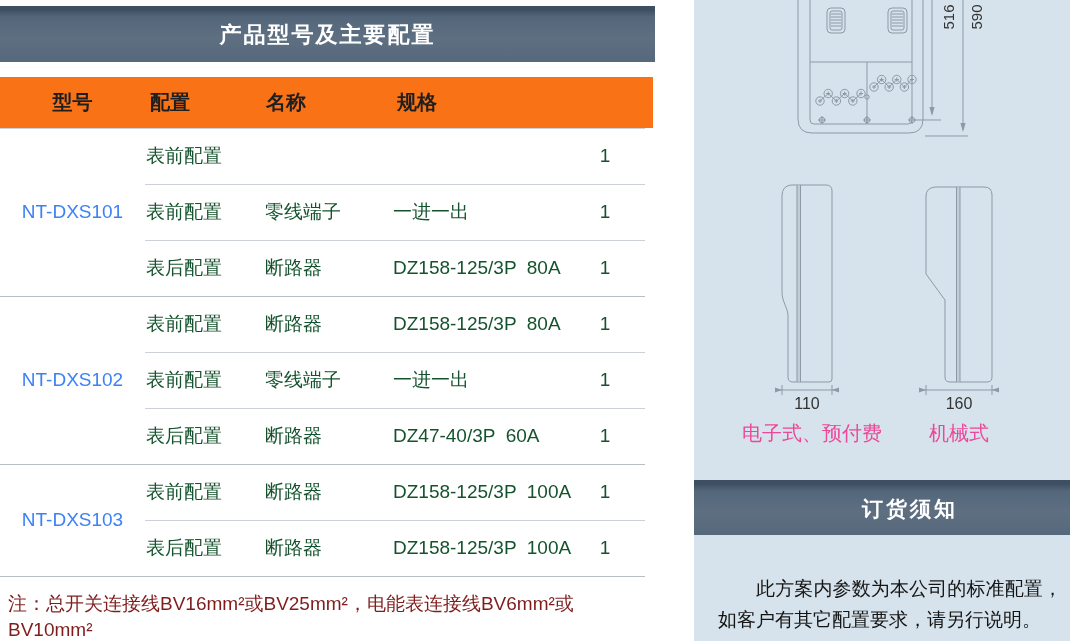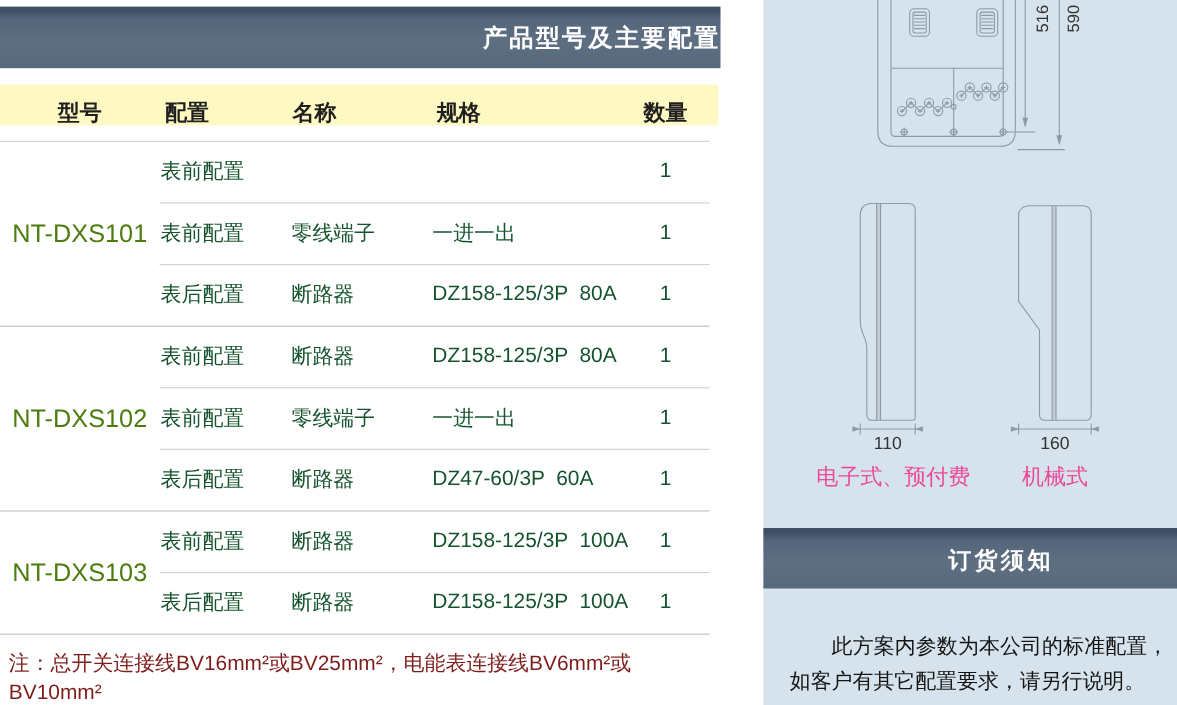--- a/index.html
+++ b/index.html
@@ -10,40 +10,40 @@
     color:#2f2f2f;
   }
   .abs{position:absolute;}
 
   
   .bar{
     background:linear-gradient(180deg,#3e4f63 0px,#3e4f63 4px,#54667a 11px,#5e6f82 32px,#56687b 56px);
     color:#ffffff;font-weight:bold;
     display:flex;align-items:center;justify-content:center;
   }
-  .bar-left{left:0;top:6px;width:655px;height:56px;font-size:22px;letter-spacing:2px;padding-top:2px;box-sizing:border-box;justify-content:flex-end;}
+  .bar-left{left:0;top:6px;width:655px;height:56px;font-size:22px;letter-spacing:2px;padding-top:2px;box-sizing:border-box;}
   .bar-right{left:694px;top:480px;width:432px;height:55px;font-size:21px;letter-spacing:3px;padding-top:2px;box-sizing:border-box;}
 
   
-  .thead{left:0;top:77px;width:653px;height:37px;background:#fef9c3;}
+  .thead{left:0;top:77px;width:653px;height:51px;background:#f97316;}
   .th{position:absolute;top:0;height:51px;display:flex;align-items:center;font-weight:bold;font-size:20px;color:#1f1f1f;}
   .th-model{left:0;width:145px;justify-content:center;}
   .th-config{left:150px;}
   .th-name{left:266px;}
   .th-spec{left:397px;}
   .th-qty{left:570px;width:70px;justify-content:center;}
 
   .trow{left:0;width:653px;height:56px;}
   .td{position:absolute;top:0;height:56px;display:flex;align-items:center;font-size:19px;color:#14532d;}
   .td-config{left:146px;}
   .td-name{left:265px;}
   .td-spec{left:393px;white-space:pre;}
   .td-qty{left:570px;width:70px;justify-content:center;}
 
-  .model-cell{left:0;width:145px;display:flex;align-items:center;justify-content:center;font-size:23px;color:#4d7c0f;text-align:right;}
+  .model-cell{left:0;width:145px;display:flex;align-items:center;justify-content:center;font-size:19px;color:#3b82f6;text-align:right;}
 
   .line{position:absolute;height:1px;background:#ccd2d8;}
   .line-strong{position:absolute;height:1px;background:#b7bfc6;}
 
   .note{left:8px;top:591px;width:645px;height:26px;font-size:19px;color:#7f1d1d;line-height:26px;}
 
   
   .panel{left:694px;top:0;width:376px;height:641px;background:#d6e3ec;}
   .dim-label{position:absolute;display:flex;align-items:center;justify-content:center;
     font-size:15px;color:#333;}
@@ -59,21 +59,20 @@
 
 <div class="abs bar bar-left">
   <span>产品型号及主要配置</span>
 </div>
 
 <div class="abs thead">
   <span class="th th-model">型号</span>
   <span class="th th-config">配置</span>
   <span class="th th-name">名称</span>
   <span class="th th-spec">规格</span>
-  <span class="th th-qty">数量</span>
 </div>
 
 <div class="abs model-cell" style="top:128px;height:168px;">NT-DXS101</div>
 <div class="abs model-cell" style="top:296px;height:168px;">NT-DXS102</div>
 <div class="abs model-cell" style="top:464px;height:112px;">NT-DXS103</div>
 
 <div class="abs trow" style="top:128px;">
   <span class="td td-config">表前配置</span>
   <span class="td td-qty">1</span>
 </div>
@@ -98,21 +97,21 @@
 </div>
 <div class="abs trow" style="top:352px;">
   <span class="td td-config">表前配置</span>
   <span class="td td-name">零线端子</span>
   <span class="td td-spec">一进一出</span>
   <span class="td td-qty">1</span>
 </div>
 <div class="abs trow" style="top:408px;">
   <span class="td td-config">表后配置</span>
   <span class="td td-name">断路器</span>
-  <span class="td td-spec">DZ47-60/3P  60A</span>
+  <span class="td td-spec">DZ47-40/3P  60A</span>
   <span class="td td-qty">1</span>
 </div>
 
 <div class="abs trow" style="top:464px;">
   <span class="td td-config">表前配置</span>
   <span class="td td-name">断路器</span>
   <span class="td td-spec">DZ158-125/3P  100A</span>
   <span class="td td-qty">1</span>
 </div>
 <div class="abs trow" style="top:520px;">

